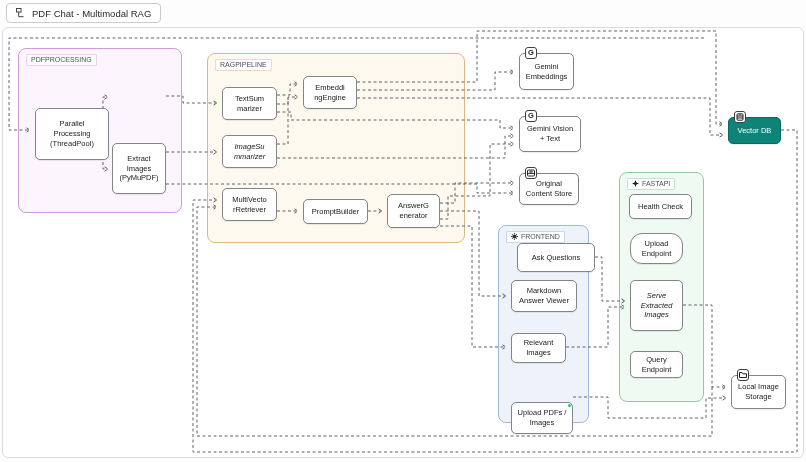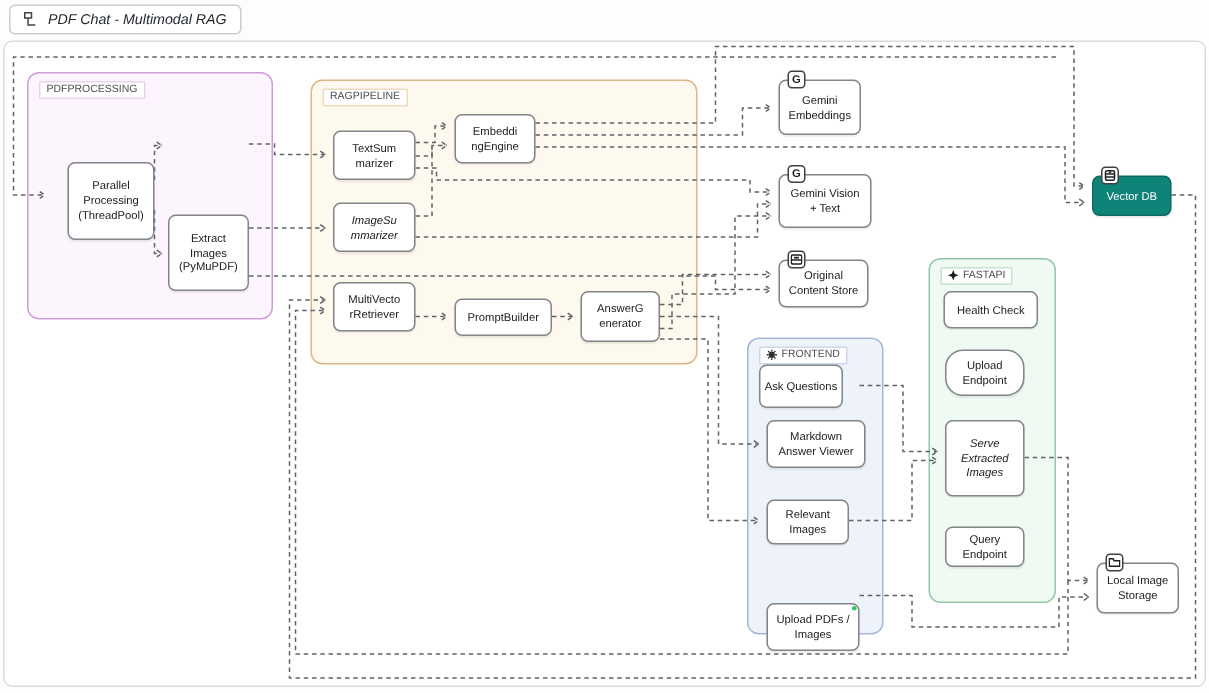--- a/index.html
+++ b/index.html
@@ -6,21 +6,21 @@
   html,body { background:#fff; }
   #screen {
     position:relative; width:806px; height:462px; overflow:hidden;
     font-family:"Liberation Sans", sans-serif; background:#fdfdfd;
   }
   
   .tab {
     position:absolute; left:6px; top:3px; height:20px; padding:0 9px;
     display:inline-flex; align-items:center; gap:5px;
     background:#fff; border:1px solid #c9cdd2; border-radius:4px;
-    font-size:9.5px; color:#24292e; white-space:nowrap;font-style:italic;
+    font-size:9.5px; color:#24292e; white-space:nowrap;
   }
   
   .panel {
     position:absolute; left:2px; top:27px; width:802px; height:431px;
     background:#fff; border:1px solid #d8dce1; border-radius:6px;
   }
   
   svg.edges { position:absolute; left:0; top:0; pointer-events:none; }
   svg.edges path { fill:none; stroke:#5f6468; stroke-width:1; stroke-dasharray:3,2.5; }
   
@@ -125,21 +125,21 @@
     <path d="M440,211 L479,211 L479,296 L506,296" marker-end="url(#arr)"></path>
     <path d="M440,226 L472,226 L472,347 L506,347" marker-end="url(#arr)"></path>
     <path d="M573,257 L602,257 L602,301 L625,301" marker-end="url(#arr)"></path>
     <path d="M566,347 L608,347 L608,307 L625,307" marker-end="url(#arr)"></path>
     <path d="M573,397 L608,397 L608,418 L706,418 L706,398 L726,398" marker-end="url(#arr)"></path>
     <path d="M683,305 L712,305 L712,387 L726,387" marker-end="url(#arr)"></path>
     <path d="M712,387 L712,436 L197,436 L197,207 L217,207" marker-end="url(#arr)"></path>
     <path d="M781,130 L797,130 L797,452 L193,452 L193,200 L217,200" marker-end="url(#arr)"></path>
   </svg>
 
-  <div class="node" style="left:35px; top:108px; width:58px; height:52px;margin-left:10px;"><span>Parallel
+  <div class="node" style="left:35px; top:108px; width:74px; height:52px;"><span>Parallel
 Processing
 (ThreadPool)</span></div>
   <div class="node" style="left:112px; top:143px; width:54px; height:51px;"><span>Extract
 Images
 (PyMuPDF)</span></div>
 
   <div class="node" style="left:222px; top:87px; width:55px; height:33px;"><span>TextSum
 marizer</span></div>
   <div class="node" style="left:303px; top:76px; width:54px; height:33px;"><span>Embeddi
 ngEngine</span></div>
@@ -166,21 +166,21 @@
       <svg class="icn" width="8" height="8" viewBox="0 0 8 8">
           <rect x="0.5" y="1" width="7" height="6" rx="1" fill="none" stroke="#202124"></rect>
           <line x1="0.5" y1="4.4" x2="7.5" y2="4.4" stroke="#202124"></line>
           <rect x="2.4" y="2.2" width="3.2" height="1.2" fill="#202124"></rect>
         </svg>
     </span>
     <span>Original
 Content Store</span>
   </div>
 
-  <div class="node" style="left:506px; top:243px; width:56px; height:29px;"><span>Ask Questions</span></div>
+  <div class="node" style="left:517px; top:243px; width:78px; height:29px;"><span>Ask Questions</span></div>
   <div class="node" style="left:511px; top:280px; width:66px; height:32px;"><span>Markdown
 Answer Viewer</span></div>
   <div class="node" style="left:511px; top:333px; width:55px; height:30px;"><span>Relevant
 Images</span></div>
   <div class="node" style="left:511px; top:382px; width:62px; height:32px;margin-top:20px;">
     <span class="dot"></span>
     <span>Upload PDFs /
 Images</span>
   </div>
 

